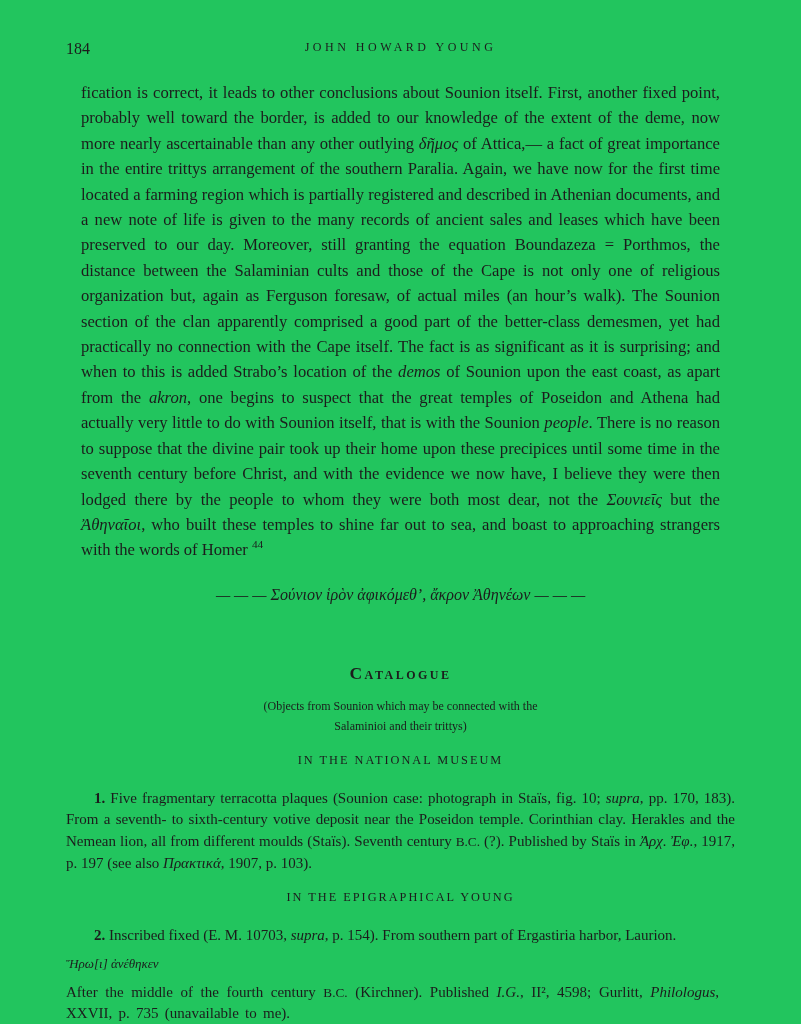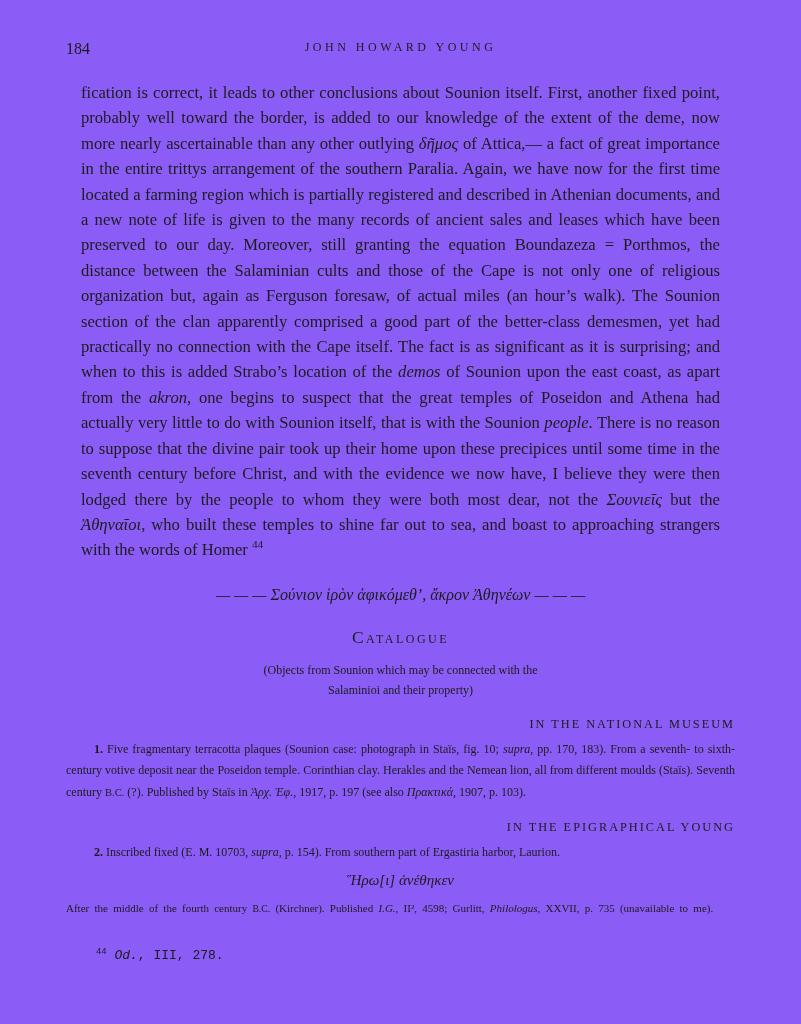--- a/index.html
+++ b/index.html
@@ -5,21 +5,21 @@
   html, body {
     margin: 0;
     padding: 0;
     background: #e9e9e6;
   }
   .page {
     position: relative;
     width: 801px;
     height: 1024px;
     margin: 0 auto;
-    background: #8b5cf6;
+    background: #22c55e;
     color: #1c1c1c;
     font-family: "Liberation Serif", "DejaVu Serif", serif;
     box-sizing: border-box;
     padding: 40px 66px 16px 66px;
     overflow: hidden;
   }
   .page-header {
     position: relative;
     height: 24px;
     margin-bottom: 16px;
@@ -43,59 +43,59 @@
     text-align: justify;
   }
   .greek-quote {
     margin: 20px 0 0 0;
     text-align: center;
     font-style: italic;
     font-size: 16px;
     line-height: 24px;
   }
   .catalogue-heading {
-    margin: 20px 0 0 0;
+    margin: 56px 0 0 0;
     text-align: center;
-    font-weight: normal;
+    font-weight: bold;
     font-variant: small-caps;
     letter-spacing: 2.5px;
     font-size: 17.5px;
     line-height: 20px;
   }
   .scope-note {
     margin: 13px 0 0 0;
     text-align: center;
     font-size: 12px;
     line-height: 20.5px;
   }
   .museum-heading {
     margin: 15px 0 0 0;
-    text-align: right;
+    text-align: center;
     font-weight: normal;
     font-size: 12.3px;
     letter-spacing: 2px;
     line-height: 16px;
   }
   .entry {
-    margin: 7px 0 0 0;
-    font-size: 12px;
+    margin: 20px 0 0 0;
+    font-size: 15px;
     line-height: 21.6px;
     text-align: justify;
     text-indent: 28px;
   }
   .inscription {
     margin: 7px 0 0 0;
-    text-align: center;
+    text-align: left;
     font-style: italic;
-    font-size: 15px;
+    font-size: 13px;
     line-height: 20px;
   }
   .dating-note {
     margin: 8px 16px 0 0;
-    font-size: 11px;
+    font-size: 15px;
     line-height: 21.6px;
     text-align: justify;
     word-spacing: 2.5px;
   }
   .footnote {
     margin: 26px 0 0 0;
     font-size: 13px;
     line-height: 19px;
     text-indent: 30px;
     font-family: Liberation Mono, monospace;
@@ -116,21 +116,21 @@
   </header>
 
   <p class="body-para"><span>fication is correct, it leads to other conclusions about Sounion itself. First, another fixed point, probably well toward the border, is added to our knowledge of the extent of the deme, now more nearly ascertainable than any other outlying </span><span class="run-i">δῆμος</span><span> of Attica,— a fact of great importance in the entire trittys arrangement of the southern Paralia. Again, we have now for the first time located a farming region which is partially registered and described in Athenian documents, and a new note of life is given to the many records of ancient sales and leases which have been preserved to our day. Moreover, still granting the equation Boundazeza = Porthmos, the distance between the Salaminian cults and those of the Cape is not only one of religious organization but, again as Ferguson foresaw, of actual miles (an hour’s walk). The Sounion section of the clan apparently comprised a good part of the better-class demesmen, yet had practically no connection with the Cape itself. The fact is as significant as it is surprising; and when to this is added Strabo’s location of the </span><span class="run-i">demos</span><span> of Sounion upon the east coast, as apart from the </span><span class="run-i">akron</span><span>, one begins to suspect that the great temples of Poseidon and Athena had actually very little to do with Sounion itself, that is with the Sounion </span><span class="run-i">people</span><span>. There is no reason to suppose that the divine pair took up their home upon these precipices until some time in the seventh century before Christ, and with the evidence we now have, I believe they were then lodged there by the people to whom they were both most dear, not the </span><span class="run-i">Σουνιεῖς</span><span> but the </span><span class="run-i">Ἀθηναῖοι</span><span>, who built these temples to shine far out to sea, and boast to approaching strangers with the words of Homer </span><span class="run-sup">44</span></p>
 
   <p class="greek-quote">— — — Σούνιον ἱρὸν ἀφικόμεθ’, ἄκρον Ἀθηνέων — — —</p>
 
   <h2 class="catalogue-heading">Catalogue</h2>
 
   <p class="scope-note">
     <span>(Objects from Sounion which may be connected with the</span><br>
-    <span>Salaminioi and their property)</span>
+    <span>Salaminioi and their trittys)</span>
   </p>
 
   <h3 class="museum-heading">IN THE NATIONAL MUSEUM</h3>
 
   <p class="entry"><span class="run-b">1.</span><span> Five fragmentary terracotta plaques (Sounion case: photograph in Staïs, fig. 10; </span><span class="run-i">supra</span><span>, pp. 170, 183). From a seventh- to sixth-century votive deposit near the Poseidon temple. Corinthian clay. Herakles and the Nemean lion, all from different moulds (Staïs). Seventh century </span><span class="run-sc">B.C.</span><span> (?). Published by Staïs in </span><span class="run-i">Ἀρχ. Ἐφ.</span><span>, 1917, p. 197 (see also </span><span class="run-i">Πρακτικά</span><span>, 1907, p. 103).</span></p>
 
   <h3 class="museum-heading">IN THE EPIGRAPHICAL YOUNG</h3>
 
   <p class="entry"><span class="run-b">2.</span><span> Inscribed fixed (E. M. 10703, </span><span class="run-i">supra</span><span>, p. 154). From southern part of Ergastiria harbor, Laurion.</span></p>
 

